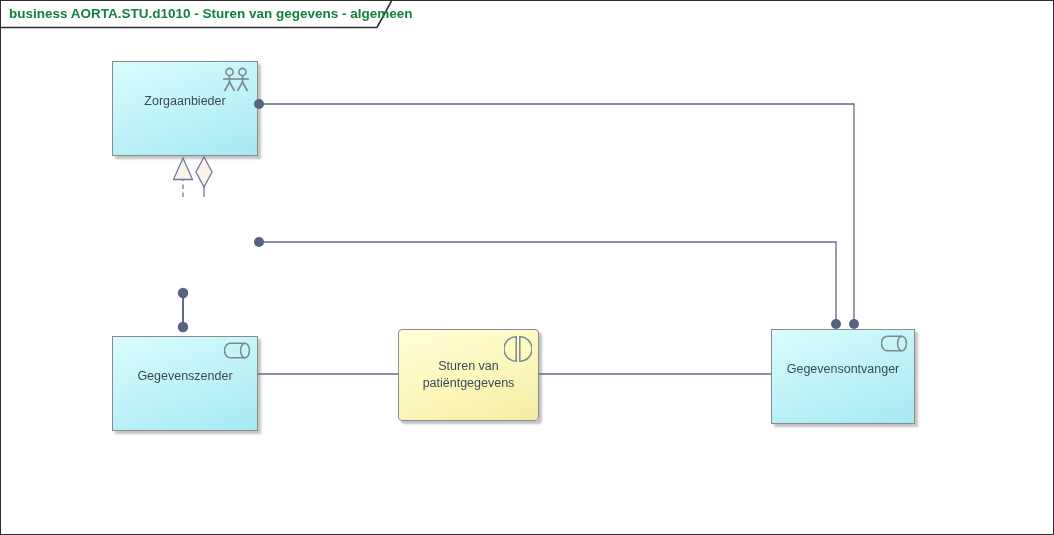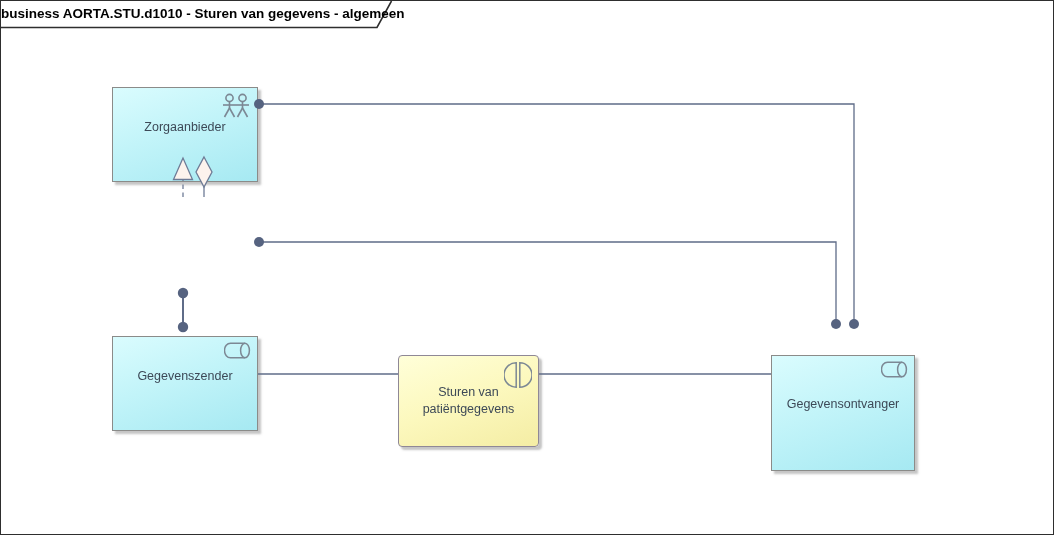--- a/index.html
+++ b/index.html
@@ -5,30 +5,29 @@
   html,body { margin:0; padding:0; background:#ffffff; }
   .canvas {
     position:relative; width:1054px; height:535px;
     background:#ffffff; border:1.5px solid #2e2e2e;
     box-sizing:border-box; overflow:hidden;
     font-family:"Liberation Sans", sans-serif;
   }
   .overlay { position:absolute; left:0; top:0; width:1054px; height:535px; z-index:3; pointer-events:none; }
   .tab-title {
     position:absolute; left:0; top:0; width:370px; height:26px; z-index:4;
-    line-height:26px; 
-    font-size:13.5px; font-weight:bold; color:#000000;
+    line-height:26px; padding-left:8px;
+    font-size:13.5px; font-weight:bold; color:#15803d;
     white-space:nowrap;
   }
   .node {
     position:absolute; z-index:2; box-sizing:border-box;
     border:1.2px solid #8b8b89;
     background:linear-gradient(160deg, #dafcfe 0%, #c2f4f9 45%, #a6e9f2 100%);
     box-shadow:3px 3px 2px rgba(140,140,140,0.5);
-    margin-top:26px;
   }
   .node.process {
     border:1.2px solid #8f8896; border-radius:4px;
     background:linear-gradient(160deg, #ffffd9 0%, #fcf8bd 50%, #f4eda4 100%);
   }
   .label {
     position:absolute; left:0; right:0; top:42%; transform:translateY(-50%);
     text-align:center; color:#3d4957; font-size:12.5px; line-height:17px;
   }
   .node.process .label { top:50%; }
@@ -54,21 +53,21 @@
         <line x1="21.5" y1="8.6" x2="21.5" y2="15"></line>
         <line x1="15" y1="12" x2="28" y2="12"></line>
         <line x1="21.5" y1="15" x2="16.5" y2="24"></line>
         <line x1="21.5" y1="15" x2="26.5" y2="24"></line>
       </svg>
     </span>
     <div class="label">Zorgaanbieder</div>
   </div>
 
 
-  <div class="node" style="left:111px; top:309px; width:146px; height:95px;">
+  <div class="node" style="left:111px; top:335px; width:146px; height:95px;">
     <span class="corner-icon">
       <svg width="27" height="17" viewBox="0 0 27 17" fill="none" stroke="#7c8894" stroke-width="1.5">
         <path d="M21 1.2 H6.5 A5.2 6.3 0 0 0 6.5 15.8 H21"></path>
         <ellipse cx="21" cy="8.5" rx="4.4" ry="7.3"></ellipse>
       </svg>
     </span>
     <div class="label">Gegevenszender</div>
   </div>
 
   <div class="node process" style="left:397px; top:328px; width:141px; height:92px;">
@@ -77,21 +76,21 @@
         <path d="M12.2 1.8 A12.2 12.2 0 0 0 12.2 26.2 Z"></path>
         <path d="M15.8 1.8 A12.2 12.2 0 0 1 15.8 26.2 Z"></path>
       </svg>
     </span>
     <div class="label">
       <div>Sturen van</div>
       <div>patiëntgegevens</div>
     </div>
   </div>
 
-  <div class="node" style="left:770px; top:328px; width:144px; height:116px;">
+  <div class="node" style="left:770px; top:328px; width:144px; height:95px;">
     <span class="corner-icon">
       <svg width="27" height="17" viewBox="0 0 27 17" fill="none" stroke="#7c8894" stroke-width="1.5">
         <path d="M21 1.2 H6.5 A5.2 6.3 0 0 0 6.5 15.8 H21"></path>
         <ellipse cx="21" cy="8.5" rx="4.4" ry="7.3"></ellipse>
       </svg>
     </span>
     <div class="label">Gegevensontvanger</div>
   </div>
 
   <svg class="overlay">

